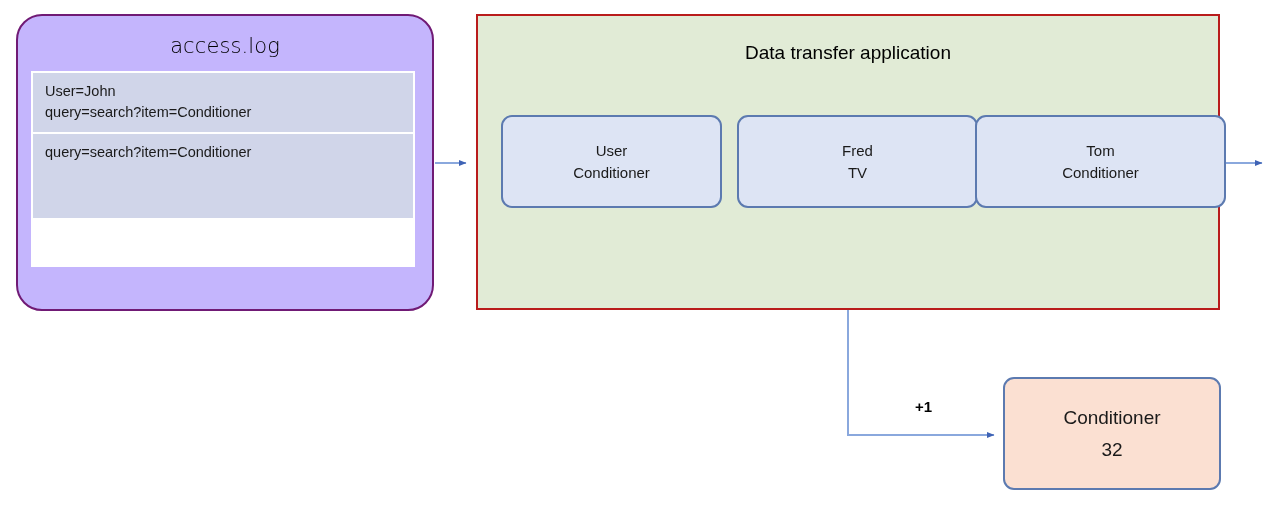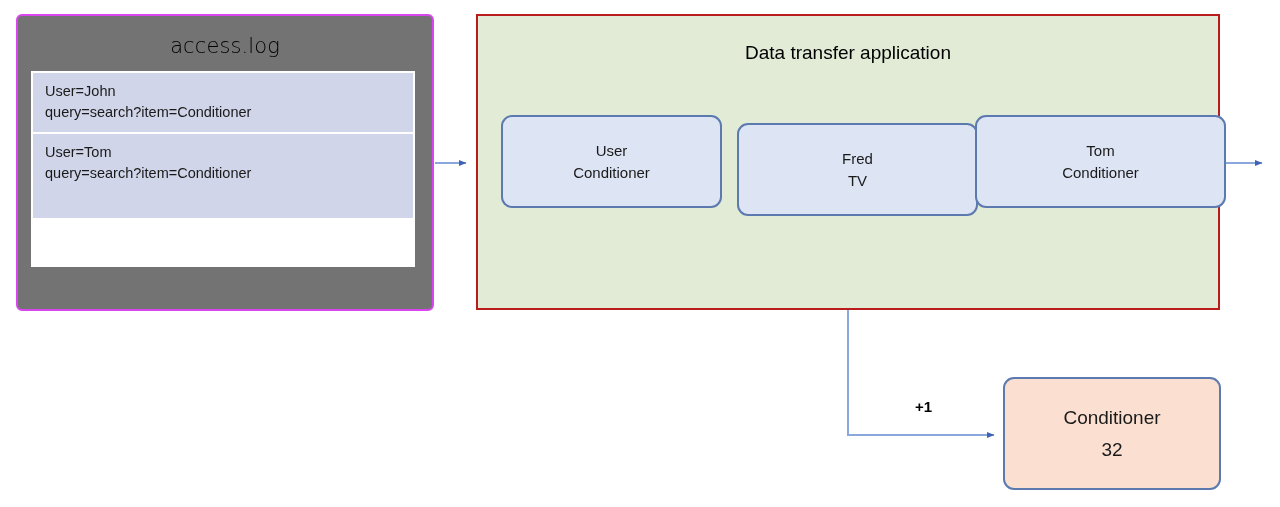--- a/index.html
+++ b/index.html
@@ -24,23 +24,23 @@
     position: absolute;
     box-sizing: border-box;
   }
 
   
   #log-panel {
     left: 16px;
     top: 14px;
     width: 418px;
     height: 297px;
-    background: #737373;
-    border: 2px solid #d946ef;
-    border-radius: 6px;
+    background: #c4b5fd;
+    border: 2px solid #701a75;
+    border-radius: 26px;
   }
   #log-title {
     position: absolute;
     left: 0;
     top: 18px;
     width: 100%;
     text-align: center;
     font-size: 21px;
     color: #000000;
     font-family: "DejaVu Sans", sans-serif;
@@ -99,21 +99,21 @@
     box-sizing: border-box;
     display: flex;
     flex-direction: column;
     align-items: center;
     justify-content: center;
     font-size: 15px;
     line-height: 22px;
     color: #1a1a1a;
   }
   #card-john { left: 501px; width: 221px; }
-  #card-fred { left: 737px; width: 241px; margin-top: 8px; }
+  #card-fred { left: 737px; width: 241px; }
   #card-tom  { left: 975px; width: 251px; }
 
   
   #counter-box {
     left: 1003px;
     top: 377px;
     width: 218px;
     height: 113px;
     background: #fbe0d2;
     border: 2px solid #5c7ab0;
@@ -159,21 +159,20 @@
 
   <div id="log-list">
 
     <div class="log-row shade-a">
       <span class="log-line">User=John</span>
       <span class="log-line">query=search?item=Conditioner</span>
     </div>
 
 
     <div class="log-row shade-a tall">
-      <span class="log-line">User=Tom</span>
       <span class="log-line">query=search?item=Conditioner</span>
     </div>
 
   </div>
 </div>
 
 <div class="node" id="app-box">
   <div id="app-title">Data transfer application</div>
 </div>
 

